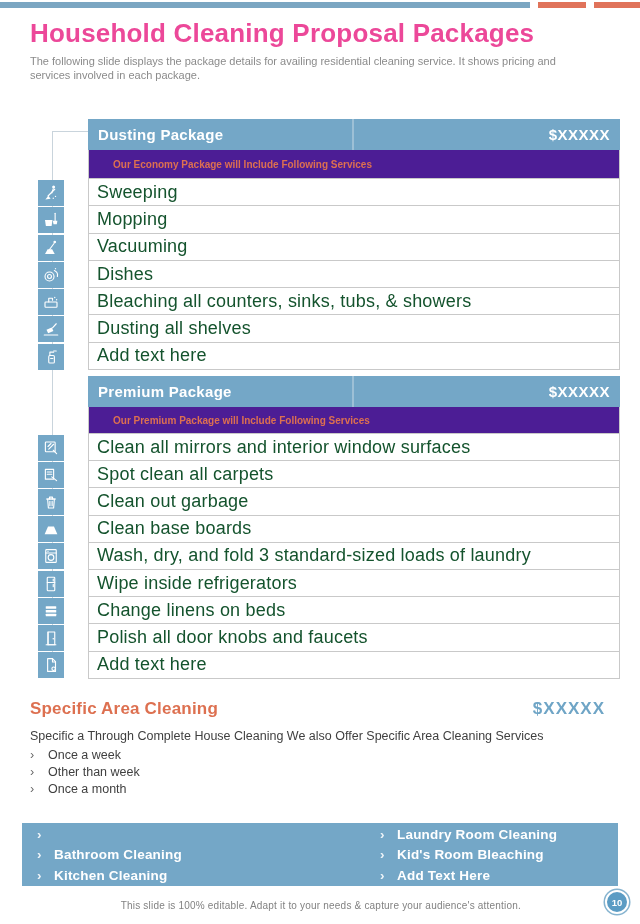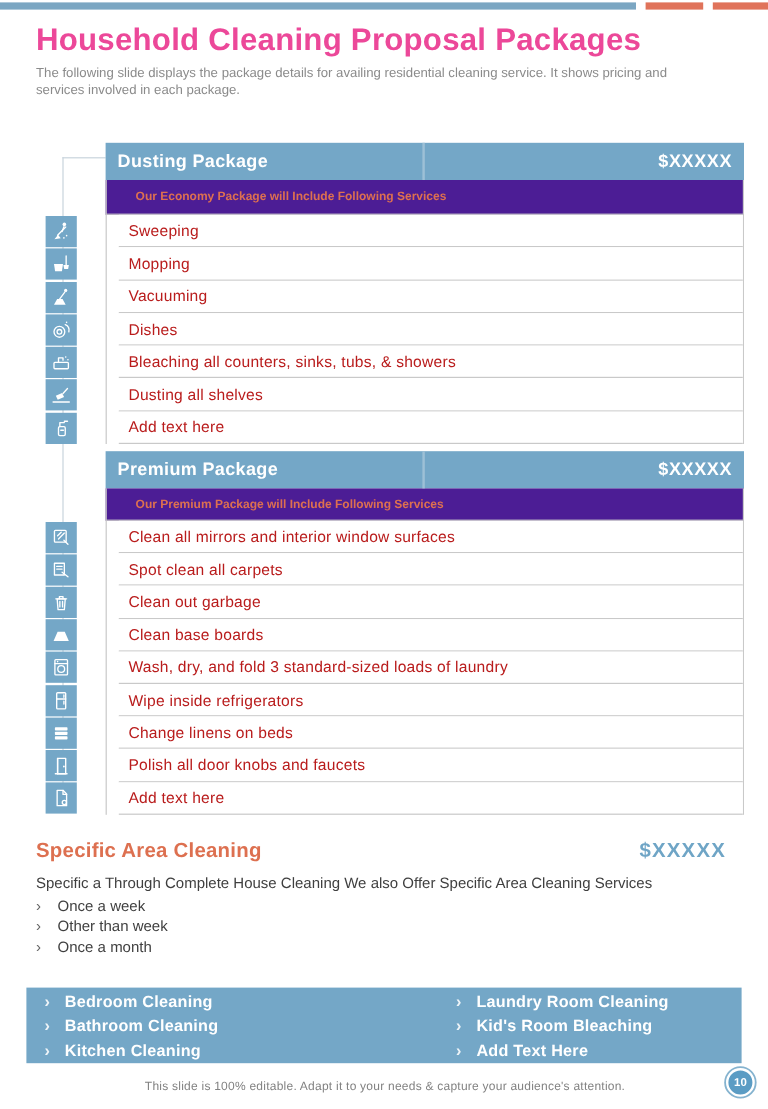--- a/index.html
+++ b/index.html
@@ -24,21 +24,21 @@
   
   .pkg { position:absolute; left:88px; width:532px; }
   .pkg-head { display:flex; background:#74a7c7; height:31px; align-items:center; }
   .pkg-name { width:50%; height:100%; display:flex; align-items:center; padding-left:10px;
               border-right:2px solid #9dc0d6; color:#fff; font-weight:bold; font-size:15px; letter-spacing:.3px; }
   .pkg-price { flex:1; text-align:right; padding-right:10px; color:#fff; font-weight:bold; font-size:15px; letter-spacing:.5px; }
   .pkg-sub { border:1px solid #c9c9c9; border-top:none; background:#4c1d95; display:flex; align-items:center;
              padding-left:24px; color:#dd7050; font-weight:bold; font-size:10px; }
   .pkg-rows { border-left:1px solid #c9c9c9; border-right:1px solid #c9c9c9; }
   .pkg-row { display:flex; align-items:center; padding-left:8px; border-bottom:1px solid #c9c9c9;
-             color:#b91c1c; font-size:13px; letter-spacing:.2px; background:#fff;margin-left:10px; }
+             color:#14532d; font-size:18px; letter-spacing:.2px; background:#fff; }
 
   
   .ic { position:absolute; left:38px; width:26px; height:26px; background:#74a7c7;
         display:flex; align-items:center; justify-content:center; }
   .ic svg { width:18px; height:18px; display:block; }
   .ic .st { stroke:#fff; stroke-width:1.5; fill:none; stroke-linecap:round; stroke-linejoin:round; }
   .ic .fl { fill:#fff; }
 
   
   .sa-title { position:absolute; left:30px; top:699px; font-size:17px; font-weight:bold; color:#dd7050; letter-spacing:.2px; }
@@ -251,21 +251,20 @@
     <div class="li">
       <span class="b">›</span>
       <span>Once a month</span>
     </div>
   </div>
 
   <div class="areas">
     <div class="col left">
       <div class="li">
         <span class="b">›</span>
-        <span>Bedroom Cleaning</span>
       </div>
       <div class="li">
         <span class="b">›</span>
         <span>Bathroom Cleaning</span>
       </div>
       <div class="li">
         <span class="b">›</span>
         <span>Kitchen Cleaning</span>
       </div>
     </div>

